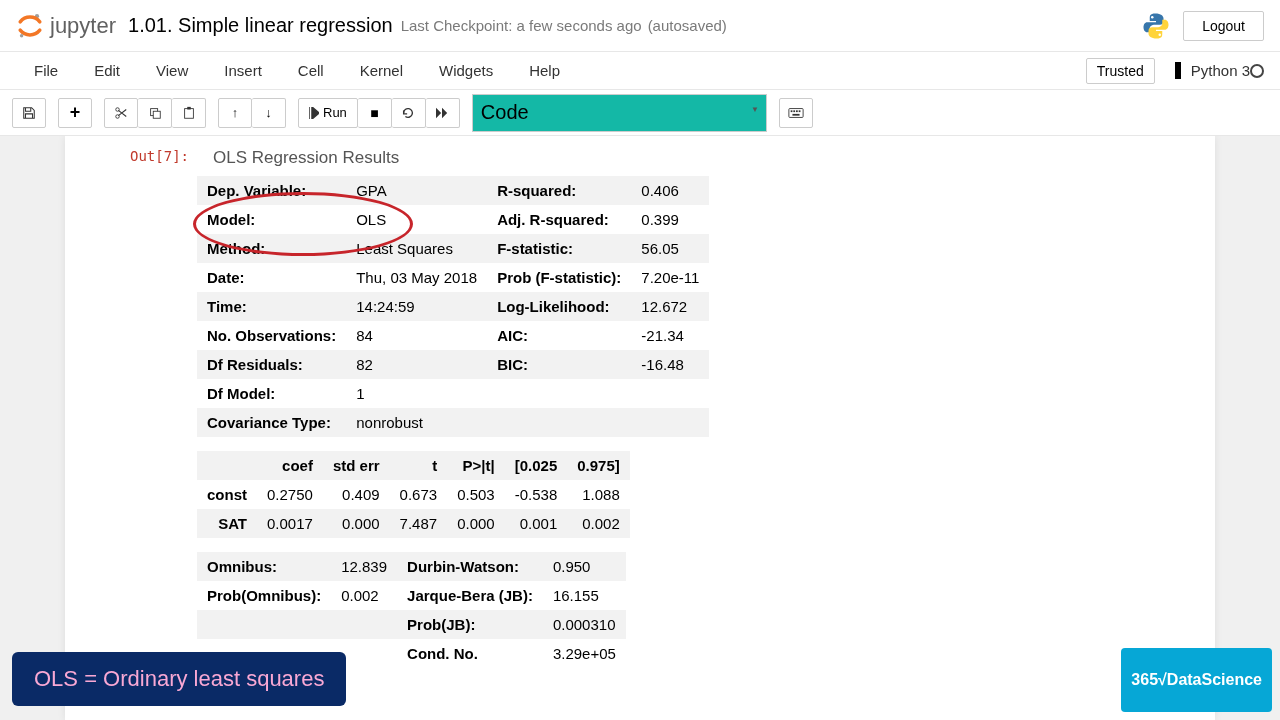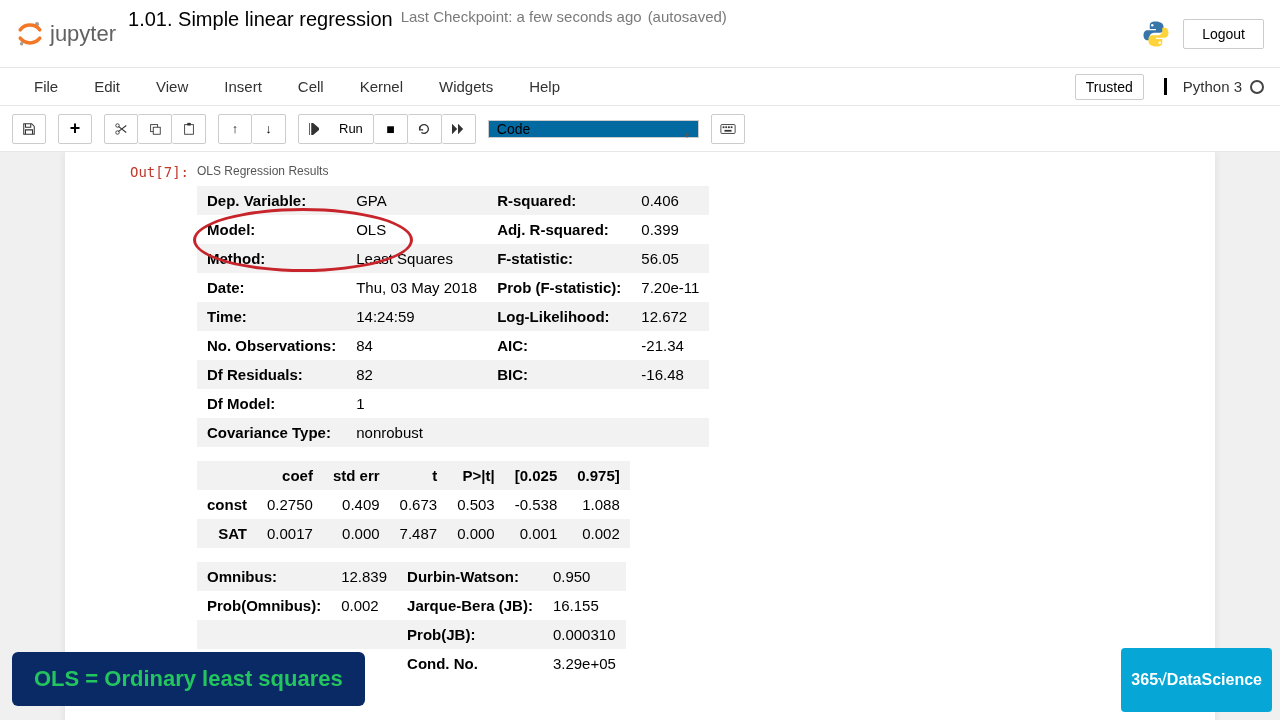--- a/index.html
+++ b/index.html
@@ -1,73 +1,73 @@
 <!DOCTYPE html>
 <html><head>
 <meta charset="utf-8">
 <style>
 * { box-sizing: border-box; margin: 0; padding: 0; }
 body { font-family: "Helvetica Neue", Helvetica, Arial, sans-serif; font-size: 14px; color: #000; background: #fff; overflow: hidden; width: 1280px; height: 720px; }
 
 
-.header { display: flex; padding: 8px 16px; border-bottom: 1px solid #e7e7e7; height: 68px; }
+.header { display: flex; align-items: center; padding: 8px 16px; border-bottom: 1px solid #e7e7e7; height: 52px; }
 .logo { display: flex; align-items: center; gap: 6px; font-size: 22px; color: #616161; margin-right: 12px; }
 .logo-icon { width: 28px; height: 28px; }
 .title { font-size: 20px; font-weight: 400; color: #000; margin-right: 8px; }
 .checkpoint { font-size: 15px; color: #7a7a7a; }
 .autosave { font-size: 15px; color: #7a7a7a; margin-left: 6px; }
 .header-right { margin-left: auto; display: flex; align-items: center; gap: 12px; }
 .python-icon { width: 30px; height: 30px; }
 .logout-btn { border: 1px solid #ccc; background: #fff; padding: 6px 18px; border-radius: 2px; font-size: 14px; cursor: pointer; }
 
 
 .menubar { display: flex; align-items: center; padding: 0 16px; border-bottom: 1px solid #e7e7e7; height: 38px; font-size: 15px; position: relative; }
 .menu-item { padding: 8px 18px; cursor: pointer; color: #333; }
 .menubar-right { margin-left: auto; display: flex; align-items: center; gap: 20px; text-align: center; }
 .trusted { border: 1px solid #ccc; padding: 4px 10px; border-radius: 2px; font-size: 14px; }
-.kernel-ind { display: flex; align-items: center; gap: 8px; color: #333; border-left: 3px solid #000000; padding-left: 16px;}
+.kernel-ind { display: flex; align-items: center; gap: 0; color: #333; border-left: 6px solid #000000; padding-left: 10px;}
 .kernel-circle { width: 14px; height: 14px; border: 2px solid #444; border-radius: 50%; display: inline-block; }
 
 
 .toolbar { display: flex; align-items: center; padding: 4px 8px; border-bottom: 1px solid #e7e7e7; gap: 4px; height: 46px; background: #fff; }
 .tbgroup { display: flex; gap: 0; margin: 0 4px; }
 .tbtn { border: 1px solid #ccc; background: #fff; min-width: 34px; height: 30px; display: flex; align-items: center; justify-content: center; border-radius: 2px; cursor: pointer; font-size: 13px; }
 .tbgroup .tbtn + .tbtn { border-left: none; }
-.run-btn { padding: 12px 10px; font-weight: 500; gap: 20px;}
-.cell-select { border: 1px solid #ccc; height: 18px; padding: 0 20px 0 8px; font-size: 14px; min-width: 130px; background: #0369a1; appearance: none; position: relative; }
+.run-btn { padding: 12px 10px; font-weight: 500; gap: 4px;}
+.cell-select { border: 1px solid #ccc; height: 38px; padding: 0 20px 0 8px; font-size: 20px; min-width: 130px; background: #14b8a6; appearance: none; position: relative; }
 .select-wrap { position: relative; }
 .select-wrap::after { content: "▼"; font-size: 8px; position: absolute; right: 8px; top: 11px; pointer-events: none; color: #555;}
 
 
 .notebook { padding: 0; background: #f0f0f0; height: calc(720px - 52px - 38px - 46px); overflow: hidden; }
 .container { max-width: 1150px; margin: 0 auto; background: #fff; min-height: 100%; box-shadow: 0 0 8px rgba(0,0,0,0.08); padding: 8px 12px;}
 .cell { display: flex; }
 .prompt { width: 120px; text-align: right; padding: 4px 8px 4px 0; font-family: monospace; font-size: 14px; color: #ba2121; flex-shrink: 0;}
 .prompt-out { color: #c0392b; }
 .output { flex: 1; padding: 4px 0; }
 
-.ols-title { font-size: 12px; color: #555; margin-bottom: 8px; }
+.ols-title { font-size: 17px; color: #555; margin-bottom: 8px; margin-left: 16px; }
 
 table.stats { border-collapse: collapse; font-size: 15px; margin-bottom: 14px; }
 table.stats td { padding: 6px 10px; text-align: left; white-space: nowrap; margin-top: 28px; }
 table.stats tr:nth-child(odd) { background: #f2f2f2; }
 table.stats tr:nth-child(even) { background: #fff; }
 .lab { font-weight: 700; text-align: right; }
 .val { text-align: right; }
 
 table.coef { border-collapse: collapse; font-size: 15px; margin-bottom: 14px; }
 table.coef th, table.coef td { padding: 6px 10px; text-align: right; }
 table.coef th { font-weight: 700; }
 table.coef tr:nth-child(odd) { background: #f2f2f2; }
 table.coef tr:nth-child(even) { background: #fff; }
 table.coef th:first-child, table.coef td:first-child { font-weight: 700; text-align: right; }
 
 
 .ellipse { position: absolute; border: 3px solid #c7252b; border-radius: 50%; width: 220px; height: 64px; pointer-events: none; }
-.note { position: fixed; bottom: 14px; left: 12px; background: #0a2a66; color: #22c55e; padding: 14px 22px; border-radius: 6px; font-size: 22px; font-weight: 700; }
+.note { position: fixed; bottom: 14px; left: 12px; background: #0a2a66; color: #f9a8d4; padding: 14px 22px; border-radius: 6px; font-size: 22px; font-weight: 400; }
 .badge { position: fixed; bottom: 8px; right: 8px; background: #06a7d6; color: #fff; padding: 23px 10px; border-radius: 4px; font-size: 16px; font-weight: 600; display: flex; align-items: center; gap: 4px;}
 .rel { position: relative; }
 
 svg { display: block; }
 </style>
 </head>
 <body>
 
 <div class="header">
   <div class="logo">

